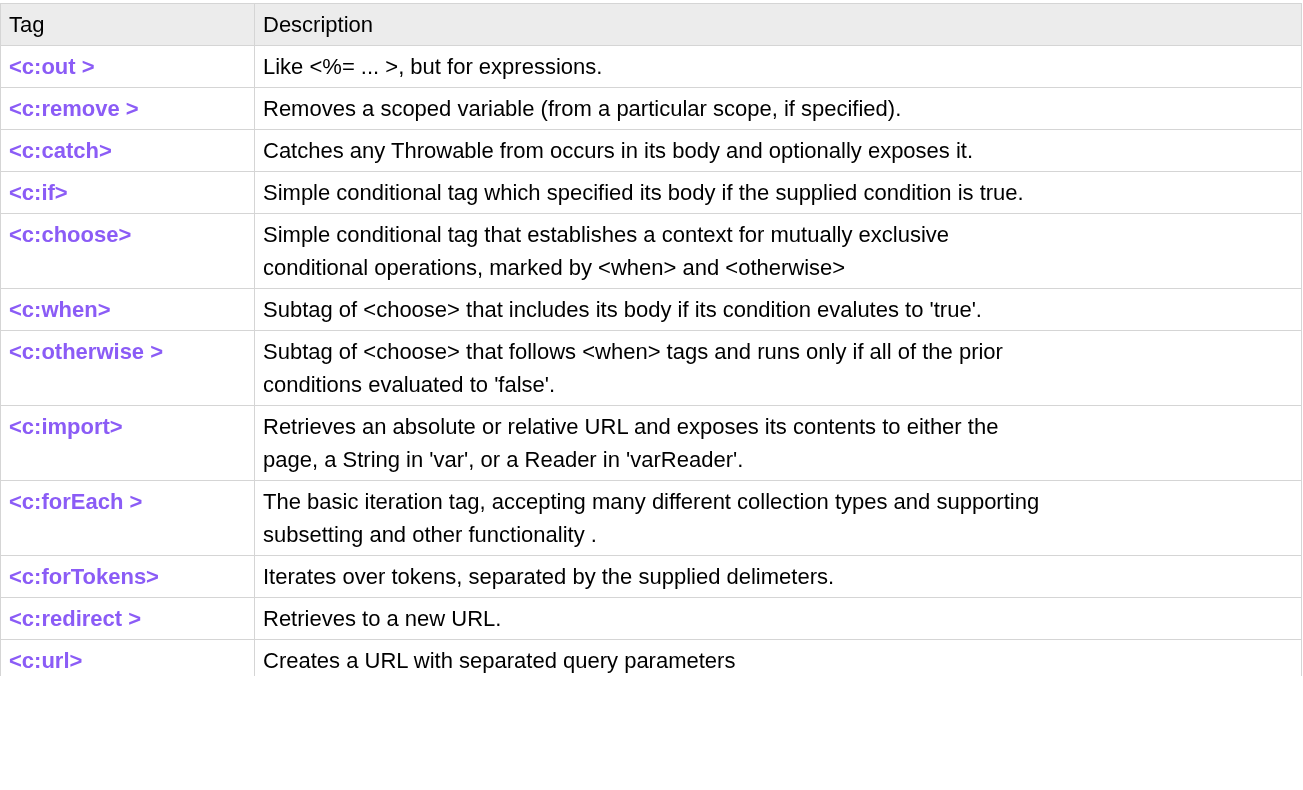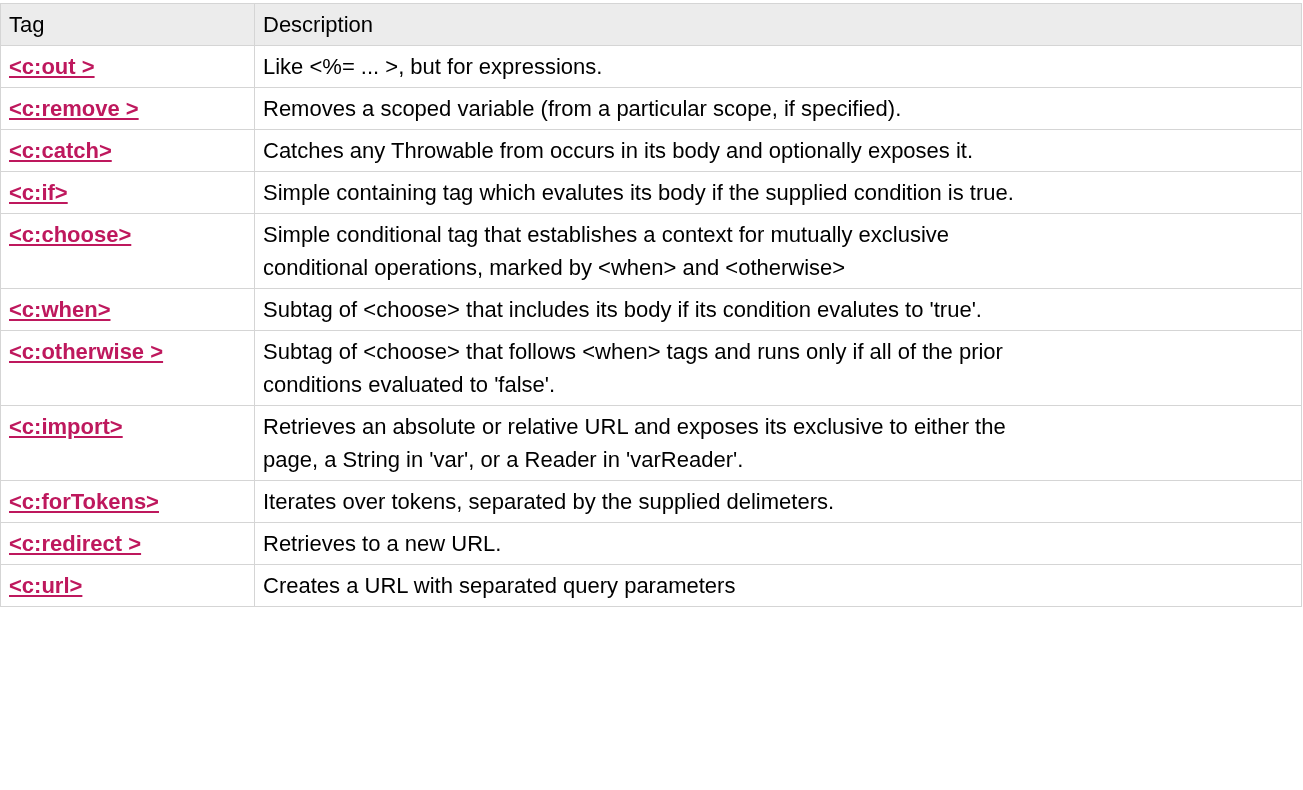--- a/index.html
+++ b/index.html
@@ -32,23 +32,22 @@
     text-align: left;
     vertical-align: top;
     overflow: hidden;
   }
   table.tags thead th {
     background: #ececec;
     font-weight: normal;
     color: #000000;
   }
   td.tag-cell a.tag-link {
-    color: #be185d;
+    color: #8b5cf6;
     font-weight: bold;
-    text-decoration: underline;
     white-space: nowrap;
     cursor: pointer;
   }
   td.desc-cell {
     white-space: pre-line; 
   }
 </style>
 </head>
 <body>
 
@@ -72,40 +71,45 @@
         <tr>
           <td class="tag-cell"><a class="tag-link">&lt;c:remove &gt;</a></td>
           <td class="desc-cell">Removes a scoped variable (from a particular scope, if specified).</td>
         </tr>
         <tr>
           <td class="tag-cell"><a class="tag-link">&lt;c:catch&gt;</a></td>
           <td class="desc-cell">Catches any Throwable from occurs in its body and optionally exposes it.</td>
         </tr>
         <tr>
           <td class="tag-cell"><a class="tag-link">&lt;c:if&gt;</a></td>
-          <td class="desc-cell">Simple containing tag which evalutes its body if the supplied condition is true.</td>
+          <td class="desc-cell">Simple conditional tag which specified its body if the supplied condition is true.</td>
         </tr>
         <tr>
           <td class="tag-cell"><a class="tag-link">&lt;c:choose&gt;</a></td>
           <td class="desc-cell">Simple conditional tag that establishes a context for mutually exclusive
 conditional operations, marked by &lt;when&gt; and &lt;otherwise&gt;</td>
         </tr>
         <tr>
           <td class="tag-cell"><a class="tag-link">&lt;c:when&gt;</a></td>
           <td class="desc-cell">Subtag of &lt;choose&gt; that includes its body if its condition evalutes to 'true'.</td>
         </tr>
         <tr>
           <td class="tag-cell"><a class="tag-link">&lt;c:otherwise &gt;</a></td>
           <td class="desc-cell">Subtag of &lt;choose&gt; that follows &lt;when&gt; tags and runs only if all of the prior
 conditions evaluated to 'false'.</td>
         </tr>
         <tr>
           <td class="tag-cell"><a class="tag-link">&lt;c:import&gt;</a></td>
-          <td class="desc-cell">Retrieves an absolute or relative URL and exposes its exclusive to either the
+          <td class="desc-cell">Retrieves an absolute or relative URL and exposes its contents to either the
 page, a String in 'var', or a Reader in 'varReader'.</td>
+        </tr>
+        <tr>
+          <td class="tag-cell"><a class="tag-link">&lt;c:forEach &gt;</a></td>
+          <td class="desc-cell">The basic iteration tag, accepting many different collection types and supporting
+subsetting and other functionality .</td>
         </tr>
         <tr>
           <td class="tag-cell"><a class="tag-link">&lt;c:forTokens&gt;</a></td>
           <td class="desc-cell">Iterates over tokens, separated by the supplied delimeters.</td>
         </tr>
         <tr>
           <td class="tag-cell"><a class="tag-link">&lt;c:redirect &gt;</a></td>
           <td class="desc-cell">Retrieves to a new URL.</td>
         </tr>
         <tr>

